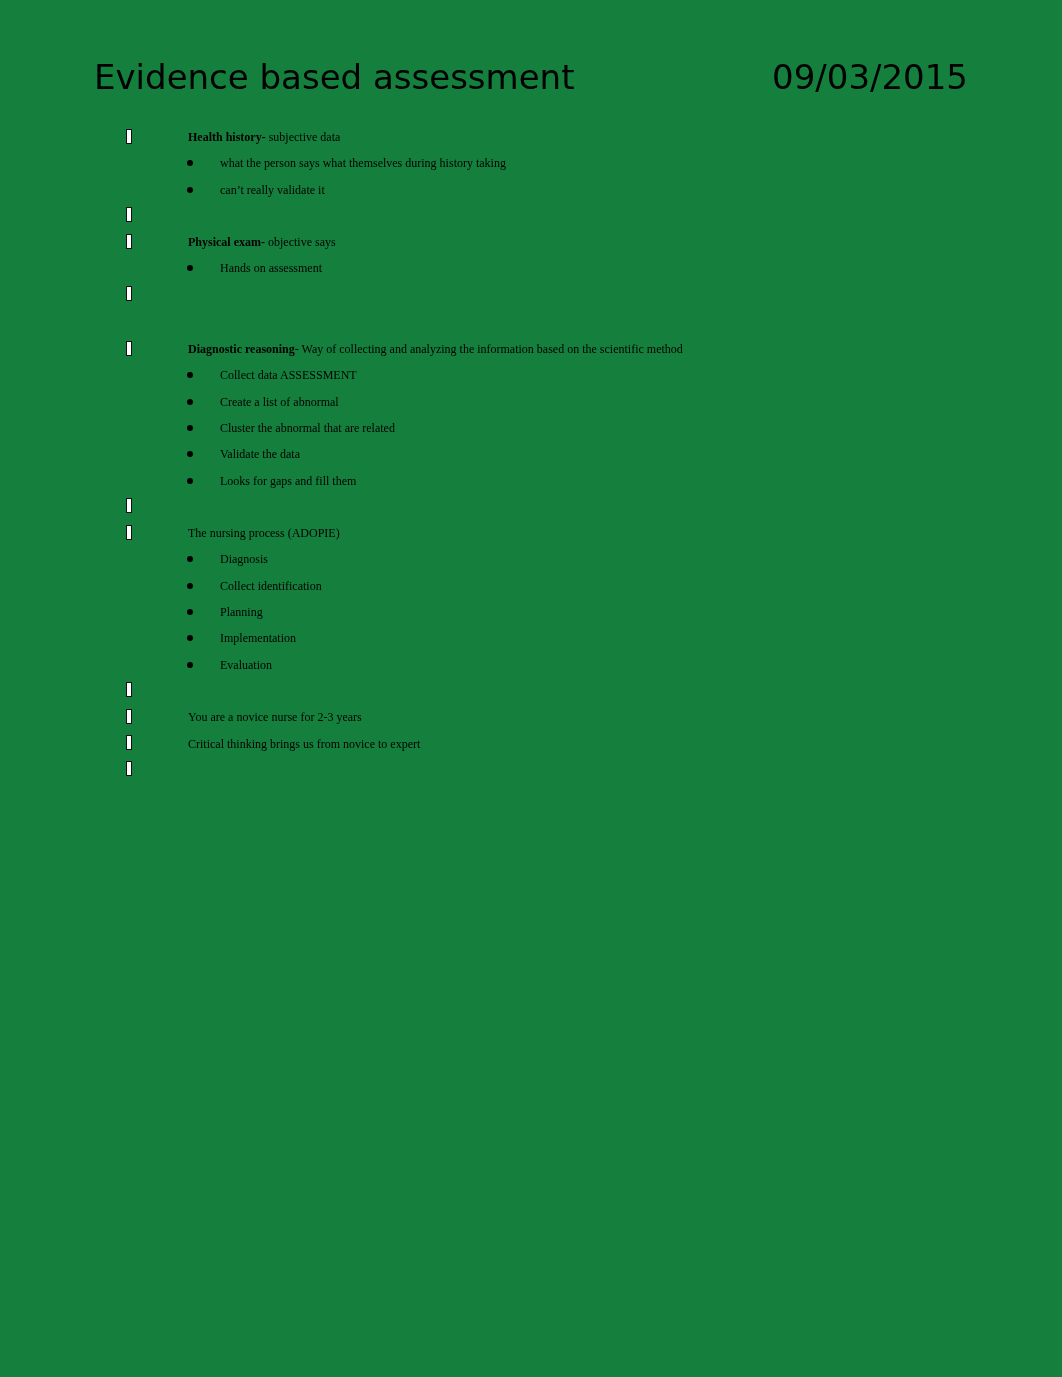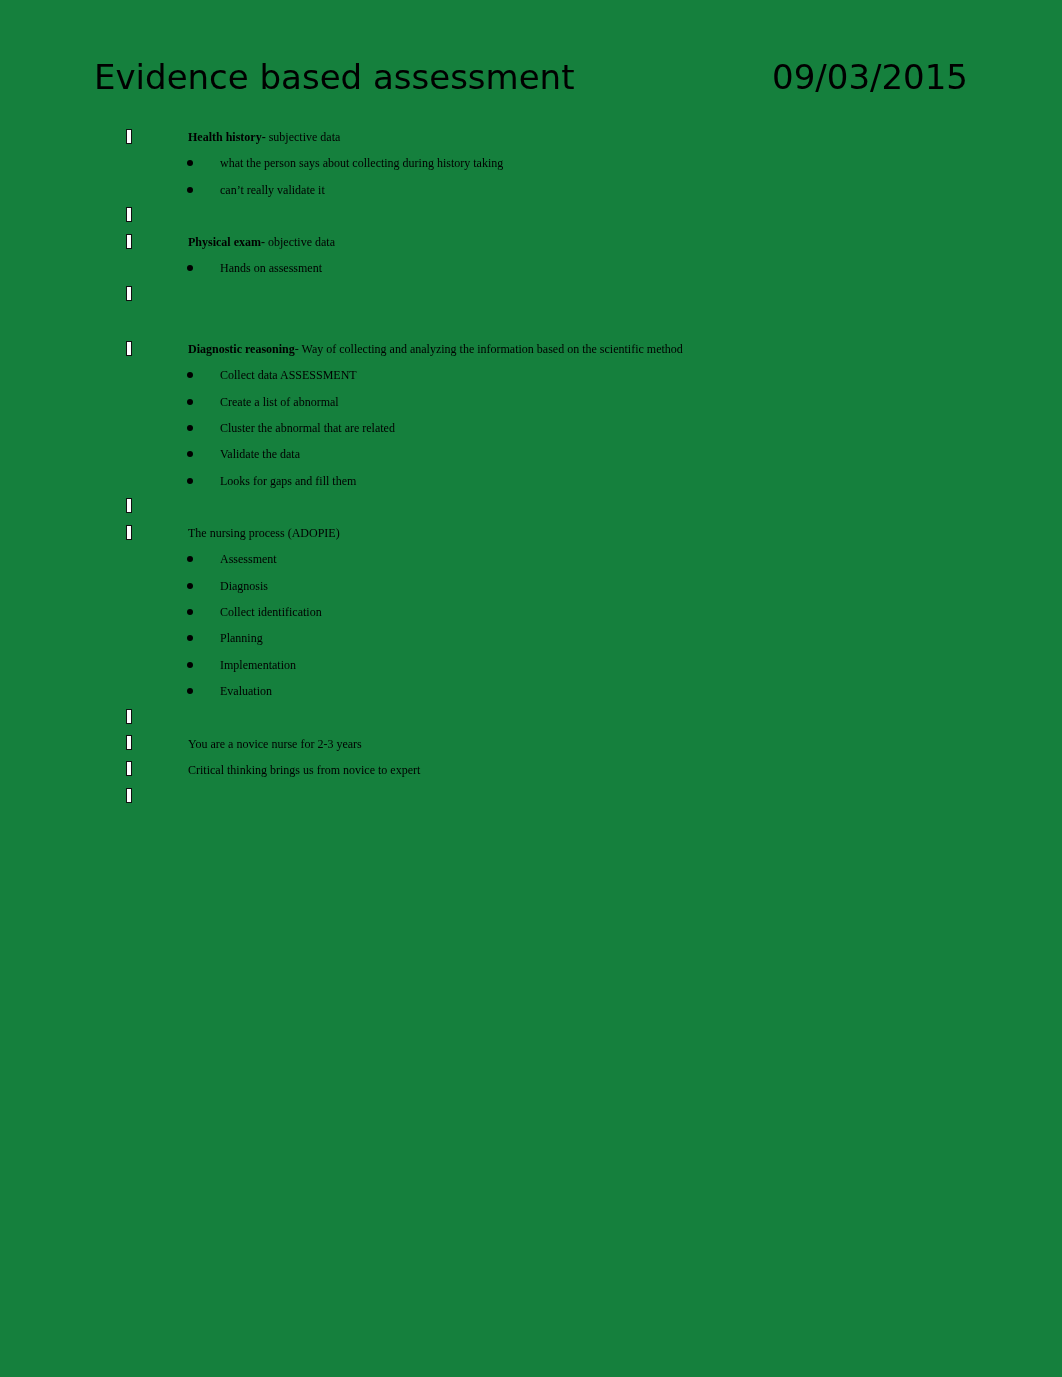--- a/index.html
+++ b/index.html
@@ -101,34 +101,34 @@
   </div>
 
   <div class="body-outline">
 
     <div class="lvl1">
       <span class="tofu"></span>
       <span class="txt b">Health history-</span><span class="txt"> subjective data</span>
     </div>
     <div class="lvl2">
       <span class="dot"></span>
-      <span>what the person says about collecting during history taking</span>
+      <span>what the person says what themselves during history taking</span>
     </div>
     <div class="lvl2">
       <span class="dot"></span>
       <span>can’t really validate it</span>
     </div>
 
     <div class="lvl1 blank">
       <span class="tofu"></span>
     </div>
 
     <div class="lvl1">
       <span class="tofu"></span>
-      <span class="txt b">Physical exam-</span><span class="txt"> objective data</span>
+      <span class="txt b">Physical exam-</span><span class="txt"> objective says</span>
     </div>
     <div class="lvl2">
       <span class="dot"></span>
       <span>Hands on assessment</span>
     </div>
 
     <div class="lvl1 blank">
       <span class="tofu"></span>
     </div>
 
@@ -157,24 +157,20 @@
       <span>Looks for gaps and fill them</span>
     </div>
 
     <div class="lvl1 blank">
       <span class="tofu"></span>
     </div>
 
     <div class="lvl1">
       <span class="tofu"></span>
       <span class="txt">The nursing process (ADOPIE)</span>
-    </div>
-    <div class="lvl2">
-      <span class="dot"></span>
-      <span>Assessment</span>
     </div>
     <div class="lvl2">
       <span class="dot"></span>
       <span>Diagnosis</span>
     </div>
     <div class="lvl2">
       <span class="dot"></span>
       <span>Collect identification</span>
     </div>
     <div class="lvl2">

